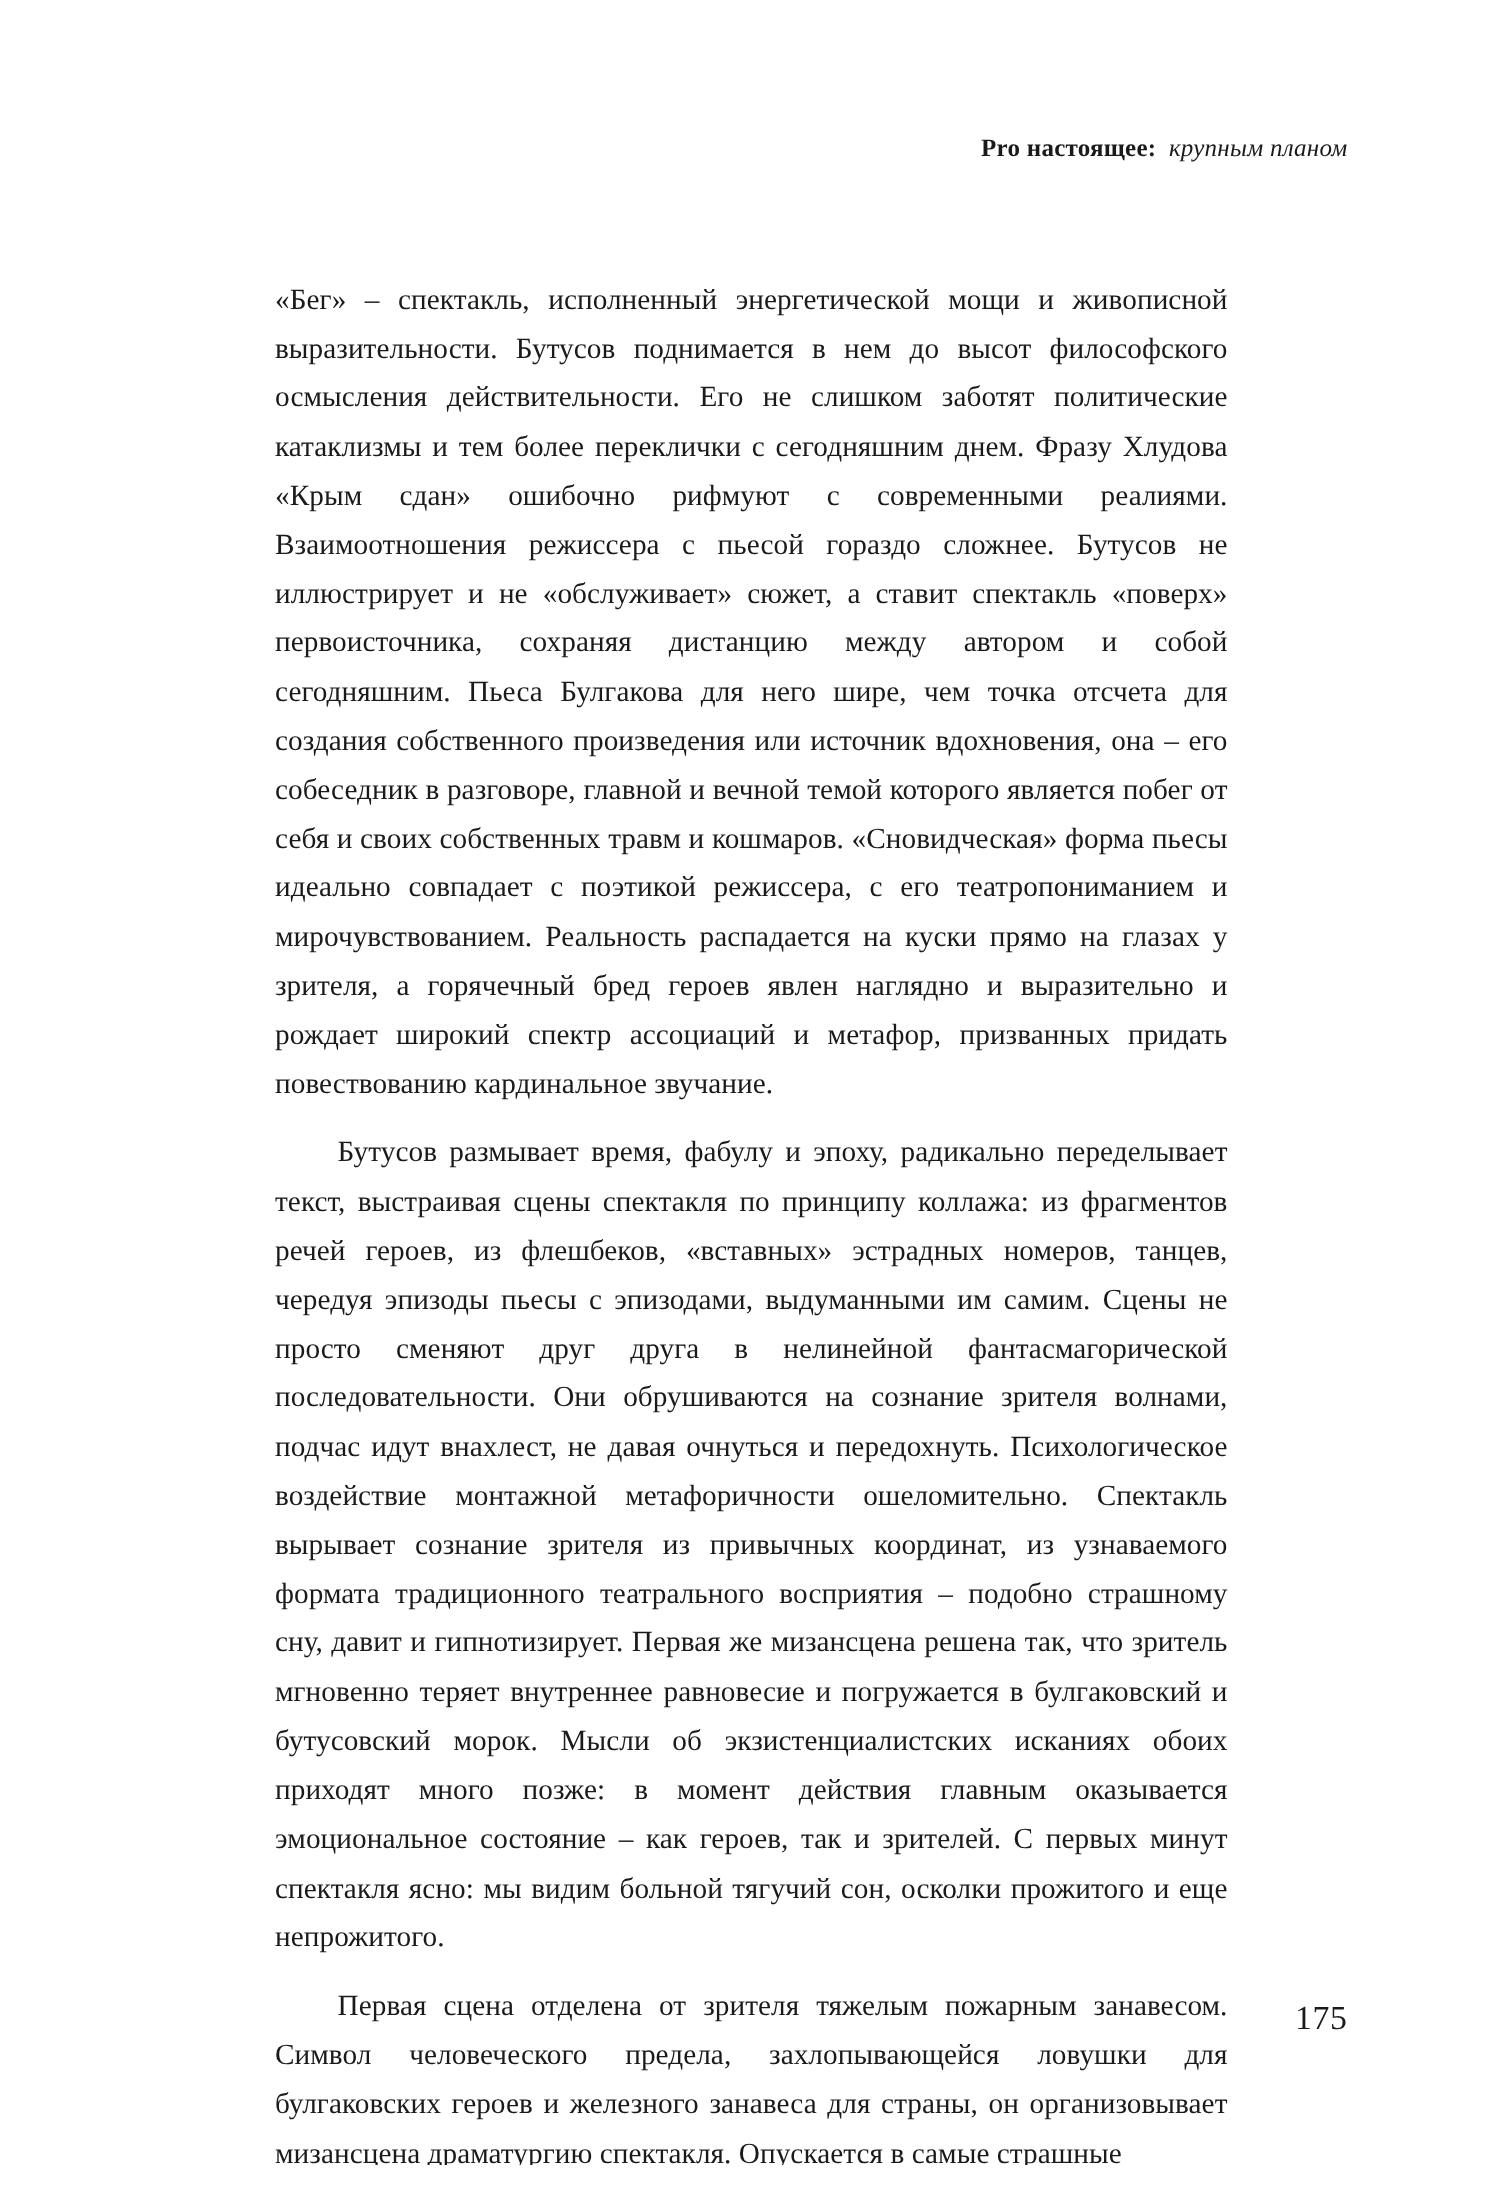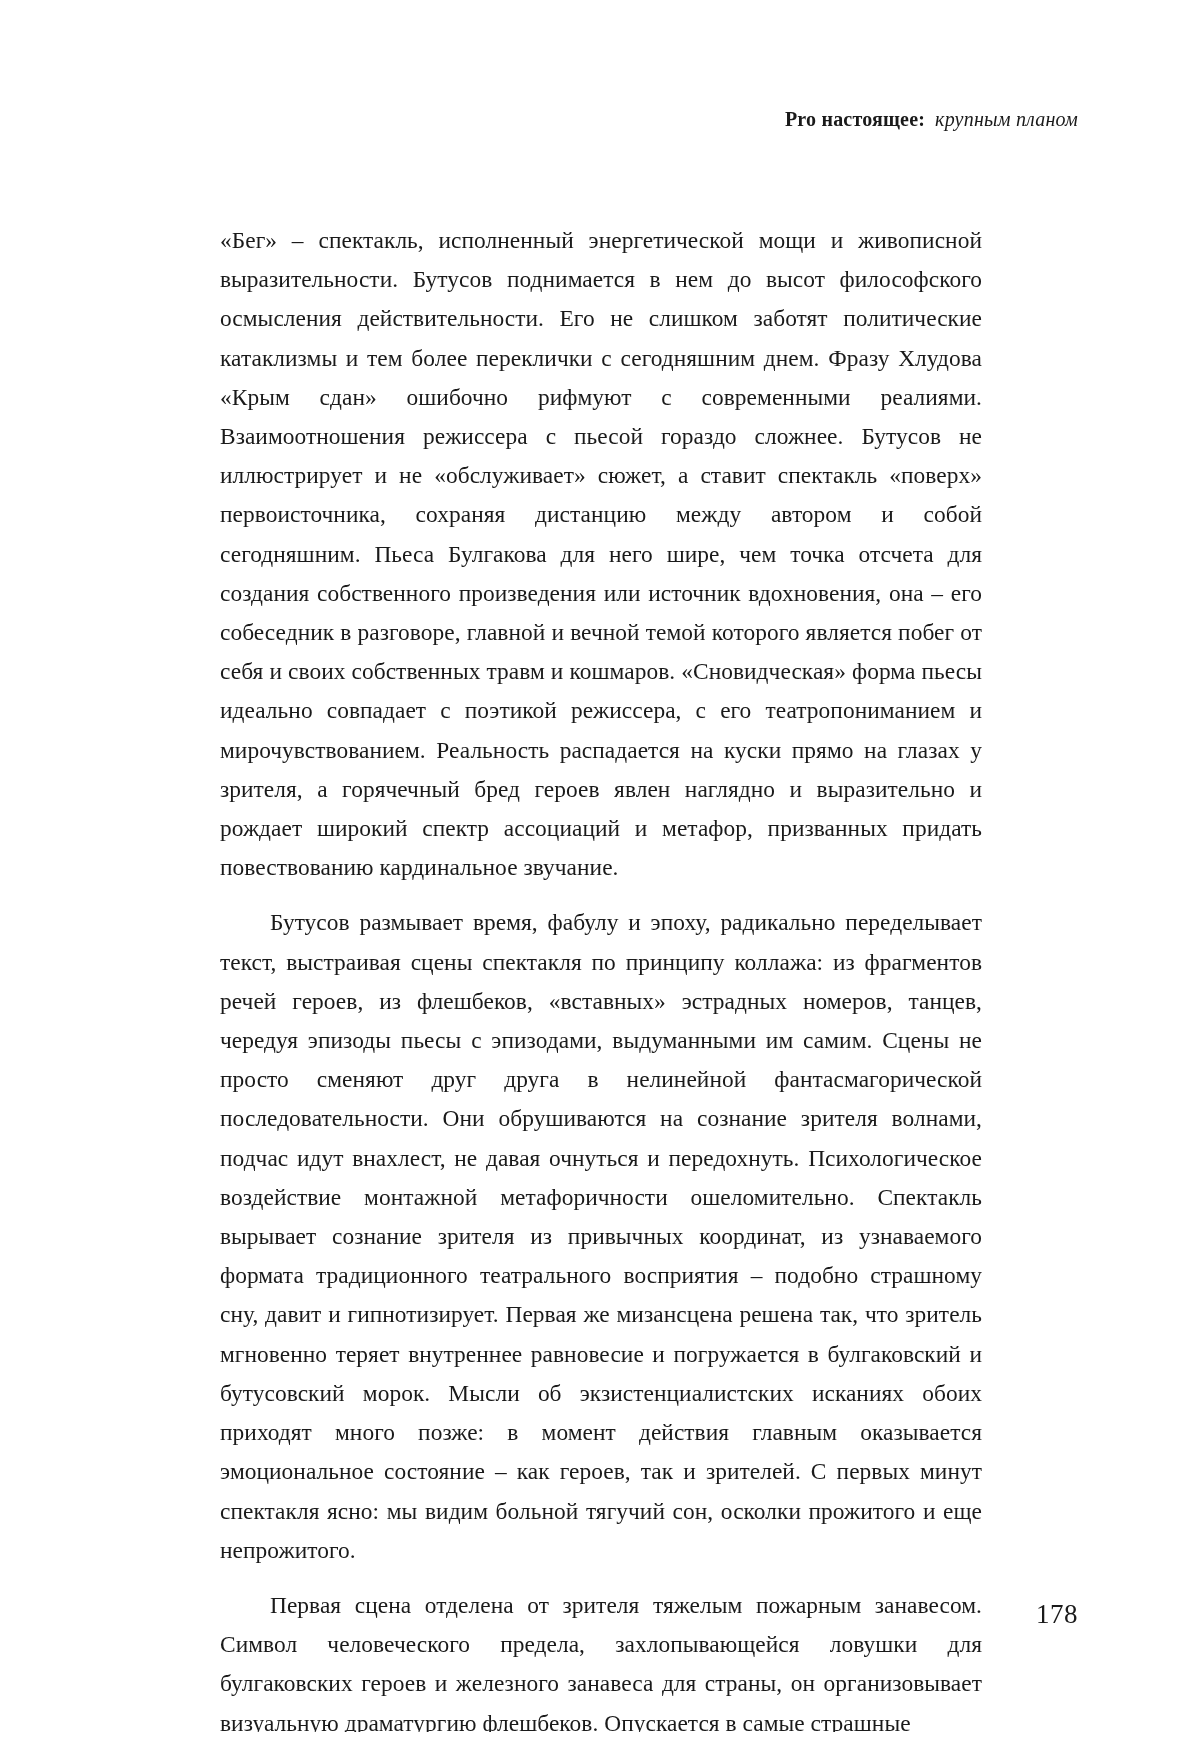--- a/index.html
+++ b/index.html
@@ -63,18 +63,18 @@
 
 <div class="page">
 
   <div class="running-head">
     <span class="rh-bold">Pro настоящее:</span><span class="rh-italic">крупным планом</span>
   </div>
 
   <div class="content">
     <p>«Бег» – спектакль, исполненный энергетической мощи и живописной выразительности. Бутусов поднимается в нем до высот философского осмысления действительности. Его не слишком заботят политические катаклизмы и тем более переклички с сегодняшним днем. Фразу Хлудова «Крым сдан» ошибочно рифмуют с современными реалиями. Взаимоотношения режиссера с пьесой гораздо сложнее. Бутусов не иллюстрирует и не «обслуживает» сюжет, а ставит спектакль «поверх» первоисточника, сохраняя дистанцию между автором и собой сегодняшним. Пьеса Булгакова для него шире, чем точка отсчета для создания собственного произведения или источник вдохновения, она – его собеседник в разговоре, главной и вечной темой которого является побег от себя и своих собственных травм и кошмаров. «Сновидческая» форма пьесы идеально совпадает с поэтикой режиссера, с его театропониманием и мирочувствованием. Реальность распадается на куски прямо на глазах у зрителя, а горячечный бред героев явлен наглядно и выразительно и рождает широкий спектр ассоциаций и метафор, призванных придать повествованию кардинальное звучание.</p>
     <p class="indent">Бутусов размывает время, фабулу и эпоху, радикально переделывает текст, выстраивая сцены спектакля по принципу коллажа: из фрагментов речей героев, из флешбеков, «вставных» эстрадных номеров, танцев, чередуя эпизоды пьесы с эпизодами, выдуманными им самим. Сцены не просто сменяют друг друга в нелинейной фантасмагорической последовательности. Они обрушиваются на сознание зрителя волнами, подчас идут внахлест, не давая очнуться и передохнуть. Психологическое воздействие монтажной метафоричности ошеломительно. Спектакль вырывает сознание зрителя из привычных координат, из узнаваемого формата традиционного театрального восприятия – подобно страшному сну, давит и гипнотизирует. Первая же мизансцена решена так, что зритель мгновенно теряет внутреннее равновесие и погружается в булгаковский и бутусовский морок. Мысли об экзистенциалистских исканиях обоих приходят много позже: в момент действия главным оказывается эмоциональное состояние – как героев, так и зрителей. С первых минут спектакля ясно: мы видим больной тягучий сон, осколки прожитого и еще непрожитого.</p>
-    <p class="indent">Первая сцена отделена от зрителя тяжелым пожарным занавесом. Символ человеческого предела, захлопывающейся ловушки для булгаковских героев и железного занавеса для страны, он организовывает визуальную драматургию флешбеков. Опускается в самые страшные</p>
+    <p class="indent">Первая сцена отделена от зрителя тяжелым пожарным занавесом. Символ человеческого предела, захлопывающейся ловушки для булгаковских героев и железного занавеса для страны, он организовывает мизансцена драматургию спектакля. Опускается в самые страшные</p>
   </div>
 
-  <div class="folio">178</div>
+  <div class="folio">175</div>
 
 </div>
 
 </body></html>

